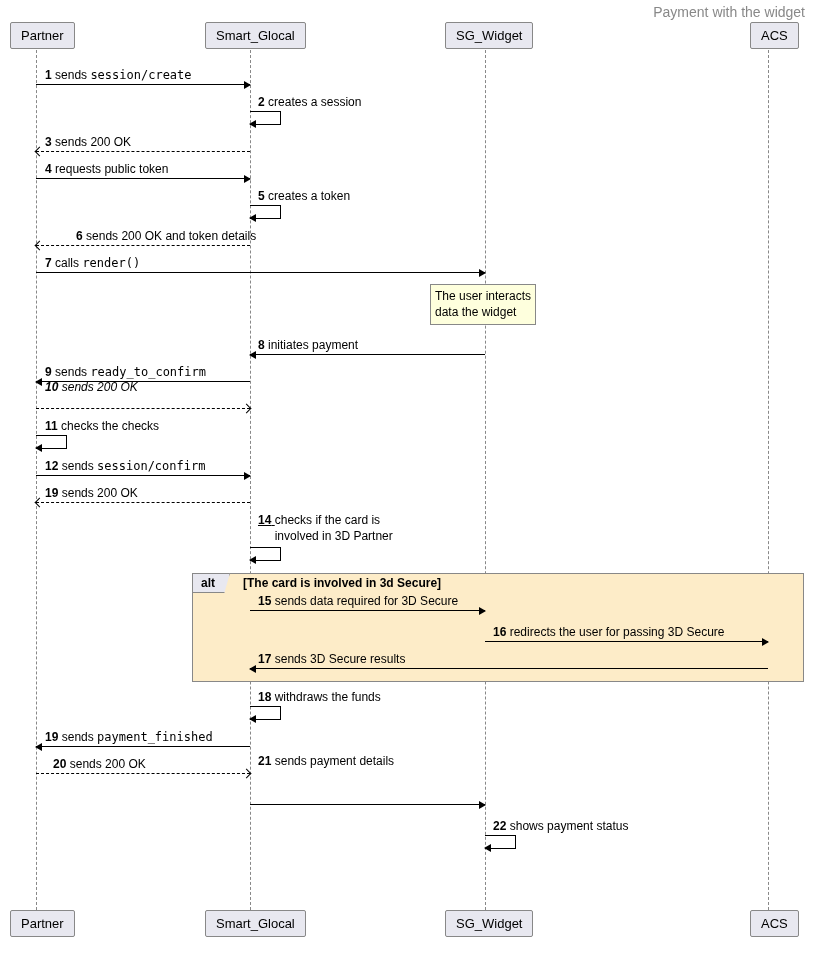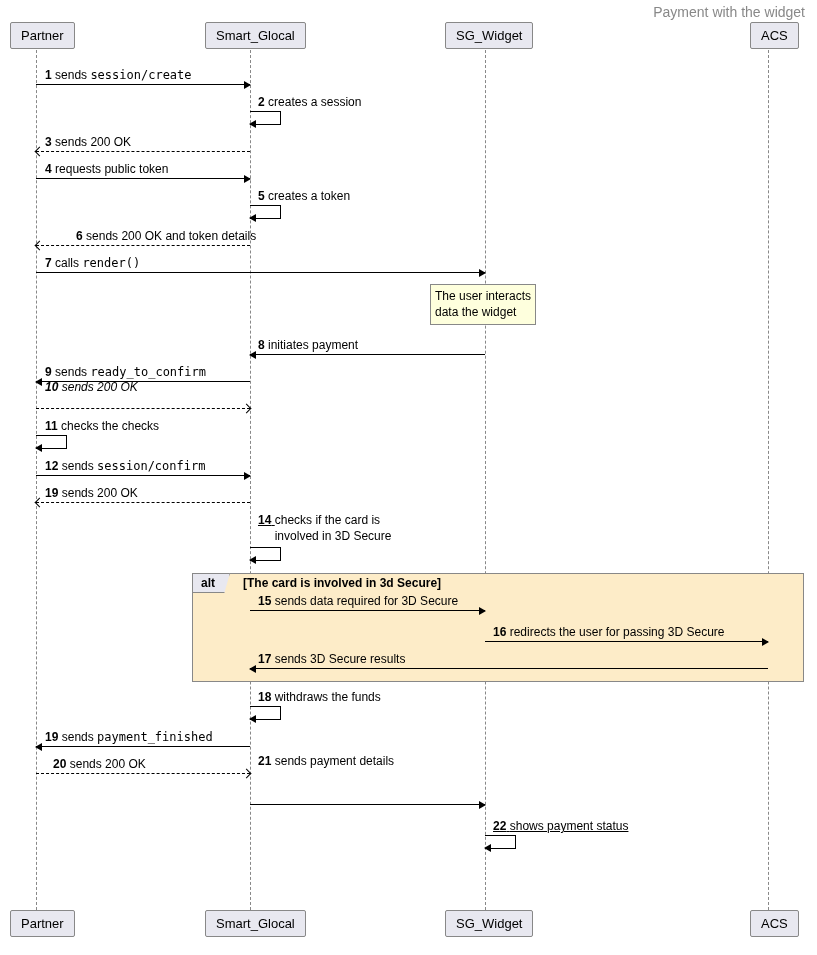--- a/index.html
+++ b/index.html
@@ -191,21 +191,21 @@
 <div class="msg" style="left:45px; top:459px;"><span class="num">12</span> <span>sends </span><code>session/confirm</code></div>
 <div class="arrow-line arrow-head-r" style="left:36px; top:475px; width:214px;"></div>
 
 <div class="msg" style="left:45px; top:486px;"><span class="num">19</span> <span>sends 200 OK</span></div>
 <div class="arrow-line dashed arrow-head-l open" style="left:36px; top:502px; width:214px;"></div>
 
 <div class="msg" style="left:258px; top:513px; line-height:1.3;text-decoration:underline;">
   <span class="num">14</span>
   <span style="display:inline-block; vertical-align:top;">
     <span>checks if the card is</span><br>
-    <span>involved in 3D Secure</span>
+    <span>involved in 3D Partner</span>
   </span>
 </div>
 <div class="self-loop" style="left:250px; top:547px;"></div>
 
 <div class="alt-box" style="left:192px; top:573px; width:610px; height:107px;">
   <div class="alt-tab">alt</div>
   <div class="alt-cond">[The card is involved in 3d Secure]</div>
 </div>
 
 <div class="msg" style="left:258px; top:594px;"><span class="num">15</span> <span>sends data required for 3D Secure</span></div>
@@ -222,19 +222,19 @@
 
 <div class="msg" style="left:45px; top:730px;"><span class="num">19</span> <span>sends </span><code>payment_finished</code></div>
 <div class="arrow-line arrow-head-l" style="left:36px; top:746px; width:214px;"></div>
 
 <div class="msg" style="left:45px; top:757px;margin-left:8px;"><span class="num">20</span> <span>sends 200 OK</span></div>
 <div class="arrow-line dashed arrow-head-r open" style="left:36px; top:773px; width:214px;"></div>
 
 <div class="msg" style="left:258px; top:754px;"><span class="num">21</span> <span>sends payment details</span></div>
 <div class="arrow-line arrow-head-r" style="left:250px; top:804px; width:235px;"></div>
 
-<div class="msg" style="left:493px; top:819px;text-decoration:underline;"><span class="num">22</span> <span>shows payment status</span></div>
+<div class="msg" style="left:493px; top:819px;"><span class="num">22</span> <span>shows payment status</span></div>
 <div class="self-loop" style="left:485px; top:835px;"></div>
 
 <div class="participant" style="left:10px; top:910px;">Partner</div>
 <div class="participant" style="left:205px; top:910px;">Smart_Glocal</div>
 <div class="participant" style="left:445px; top:910px;">SG_Widget</div>
 <div class="participant" style="left:750px; top:910px;">ACS</div>
 
 </body></html>

